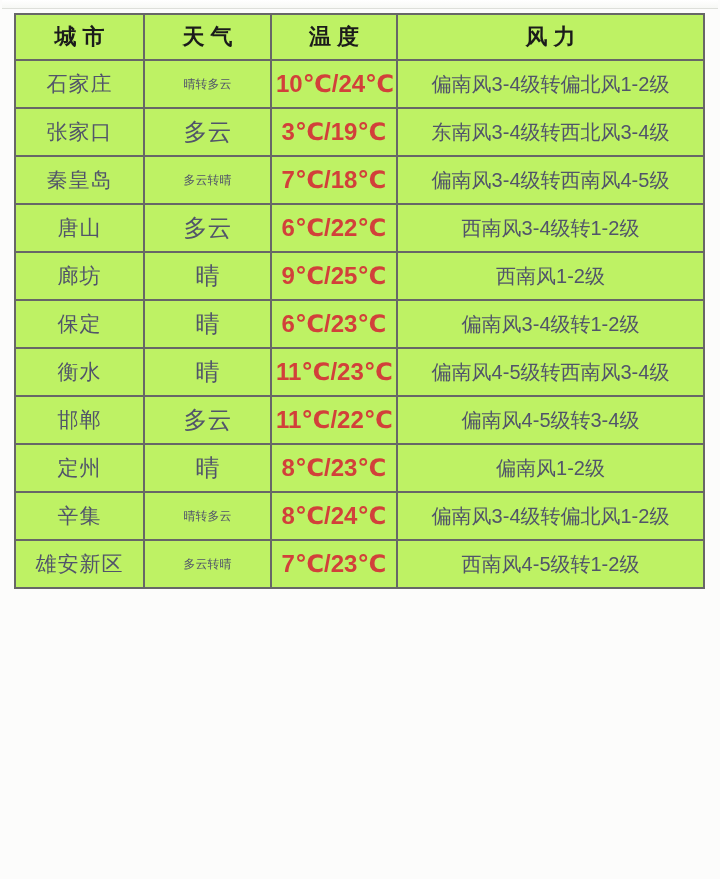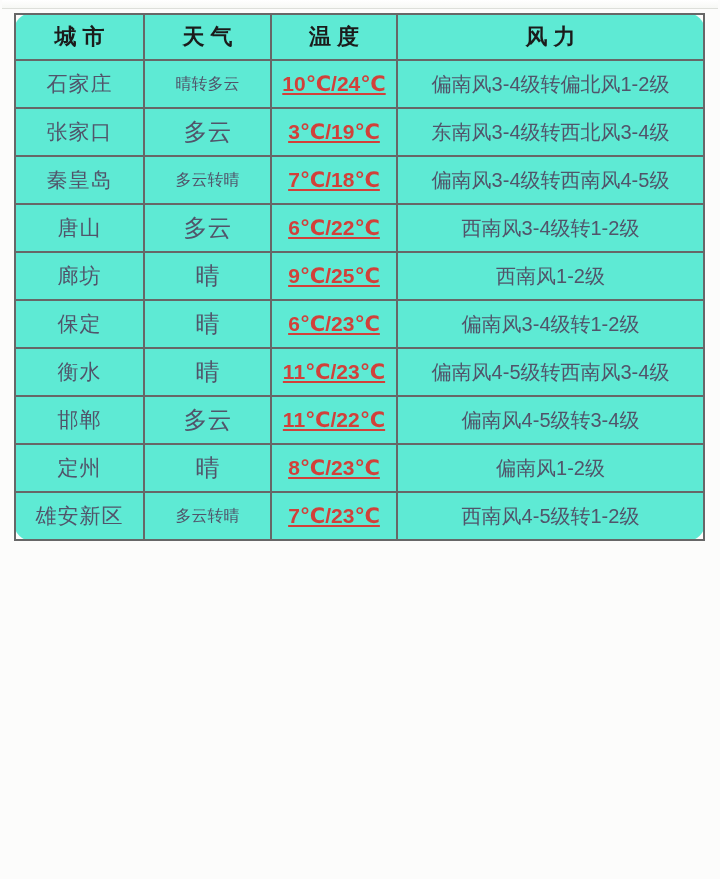--- a/index.html
+++ b/index.html
@@ -21,22 +21,21 @@
     height: 9px;
     margin: 0 2px;
     border-bottom: 1px solid #dddfda;
     background: linear-gradient(#ffffff, #f7f8f5);
   }
   table.weather {
     border-collapse: collapse;
     table-layout: fixed;
     width: 689px;
     margin: 4px 0 0 14px;
-    background: #5eead4;
-    border-radius: 18px;
+    background: #bef264;
   }
   table.weather th, table.weather td {
     border: 2px solid var(--border);
     text-align: center;
     vertical-align: middle;
     padding: 2px 4px;
     overflow: hidden;
     white-space: nowrap;
   }
   col.c-city    { width: 129px; }
@@ -54,26 +53,25 @@
   table.weather td { height: 48px; }
   td.city {
     font-size: 21px;
     color: var(--body-text);
     letter-spacing: 1px;
   }
   td.weather-cell {
     font-size: 24px;
     color: var(--body-text);
   }
-  td.weather-cell.sm { font-size: 16px; }
+  td.weather-cell.sm { font-size: 12px; }
   td.temp {
-    font-size: 21px;
+    font-size: 24px;
     font-weight: 600;
     color: var(--temperature-text);
-    text-decoration: underline;
   }
   td.wind {
     font-size: 20px;
     color: var(--body-text);
   }
 </style>
 </head>
 <body>
 
 <div class="top-artifact"></div>
@@ -142,19 +140,25 @@
       <td class="temp">11℃/22℃</td>
       <td class="wind">偏南风4-5级转3-4级</td>
     </tr>
     <tr>
       <td class="city">定州</td>
       <td class="weather-cell">晴</td>
       <td class="temp">8℃/23℃</td>
       <td class="wind">偏南风1-2级</td>
     </tr>
     <tr>
+      <td class="city">辛集</td>
+      <td class="weather-cell sm">晴转多云</td>
+      <td class="temp">8℃/24℃</td>
+      <td class="wind">偏南风3-4级转偏北风1-2级</td>
+    </tr>
+    <tr>
       <td class="city">雄安新区</td>
       <td class="weather-cell sm">多云转晴</td>
       <td class="temp">7℃/23℃</td>
       <td class="wind">西南风4-5级转1-2级</td>
     </tr>
   </tbody>
 </table>
 
 </body></html>

